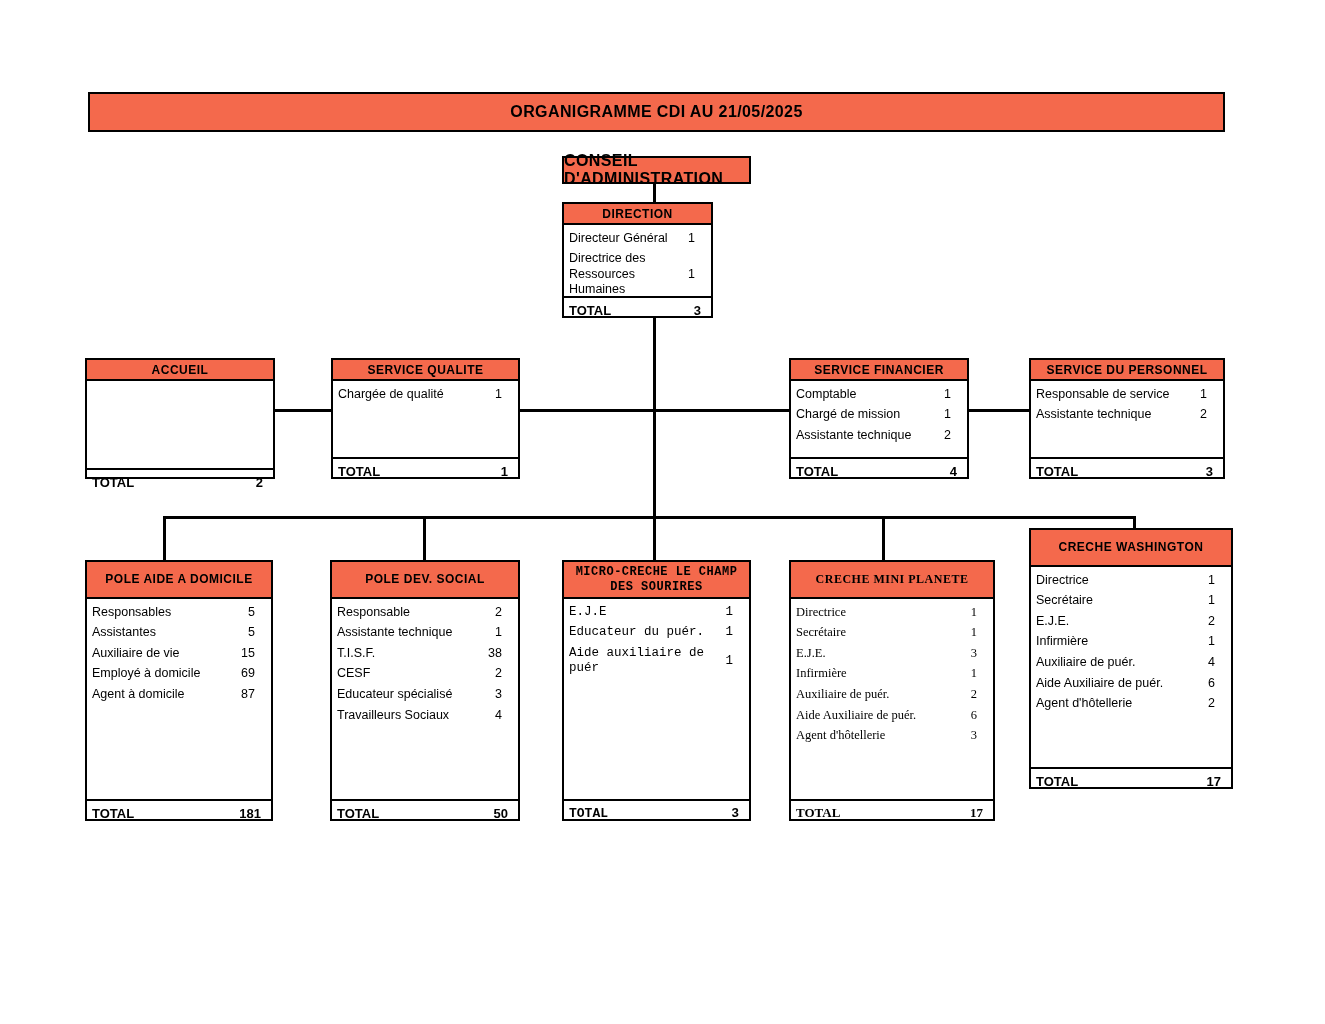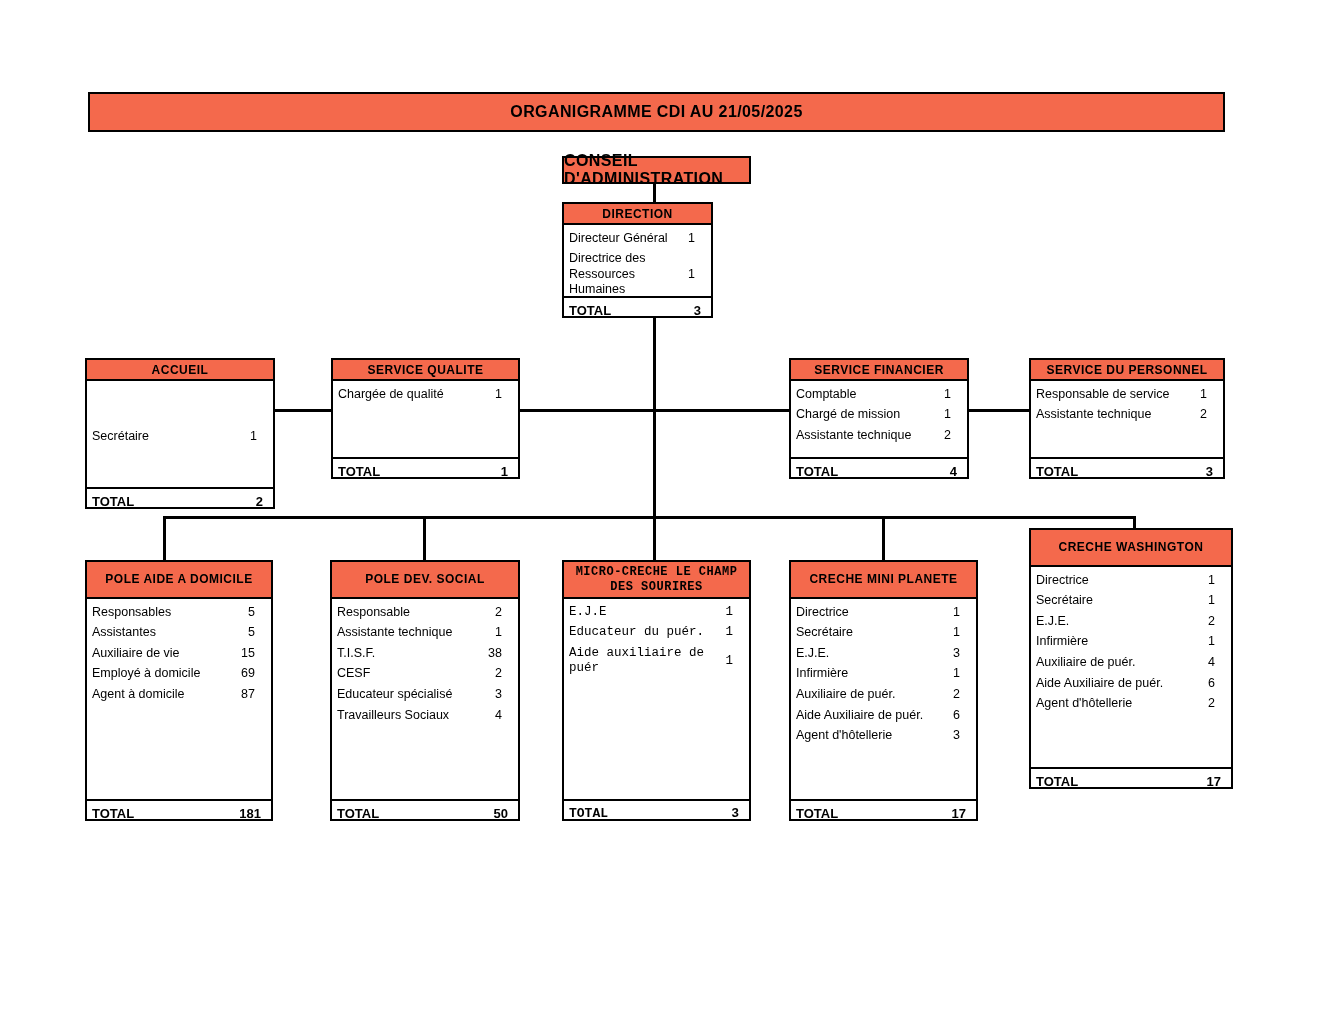--- a/index.html
+++ b/index.html
@@ -56,29 +56,29 @@
   .dept-total {
     flex:0 0 auto;
     border-top:2px solid var(--line);
     display:flex; align-items:center; justify-content:space-between;
     font-weight:bold;
     font-size:13px;
     padding:8px 10px 2px 5px;
     height:20px;
   }
   
-  #box-accueil   { left:85px;   top:358px; width:190px; height:151px;gap:42px; }
+  #box-accueil   { left:85px;   top:358px; width:190px; height:121px;gap:42px; }
   #box-qualite   { left:331px;  top:358px; width:189px; height:121px; }
   #box-financier { left:789px;  top:358px; width:180px; height:121px; }
   #box-personnel { left:1029px; top:358px; width:196px; height:121px; }
   
   #box-pole-aide  { left:85px;   top:560px; width:188px; height:261px; }
   #box-pole-dev   { left:330px;  top:560px; width:190px; height:261px; }
   #box-micro      { left:562px;  top:560px; width:189px; height:261px;font-family:Liberation Mono, monospace; }
-  #box-mini       { left:789px;  top:560px; width:189px; height:261px; }
+  #box-mini       { left:789px;  top:560px; width:206px; height:261px;font-family:Liberation Serif, serif; }
   #box-washington { left:1029px; top:528px; width:204px; height:261px; }
   .connector { position:absolute; background:var(--line); }
 </style>
 </head>
 <body>
 
 <div id="stage">
 
   <div id="title-bar" class="banner">
     <span>ORGANIGRAMME CDI AU 21/05/2025</span>

